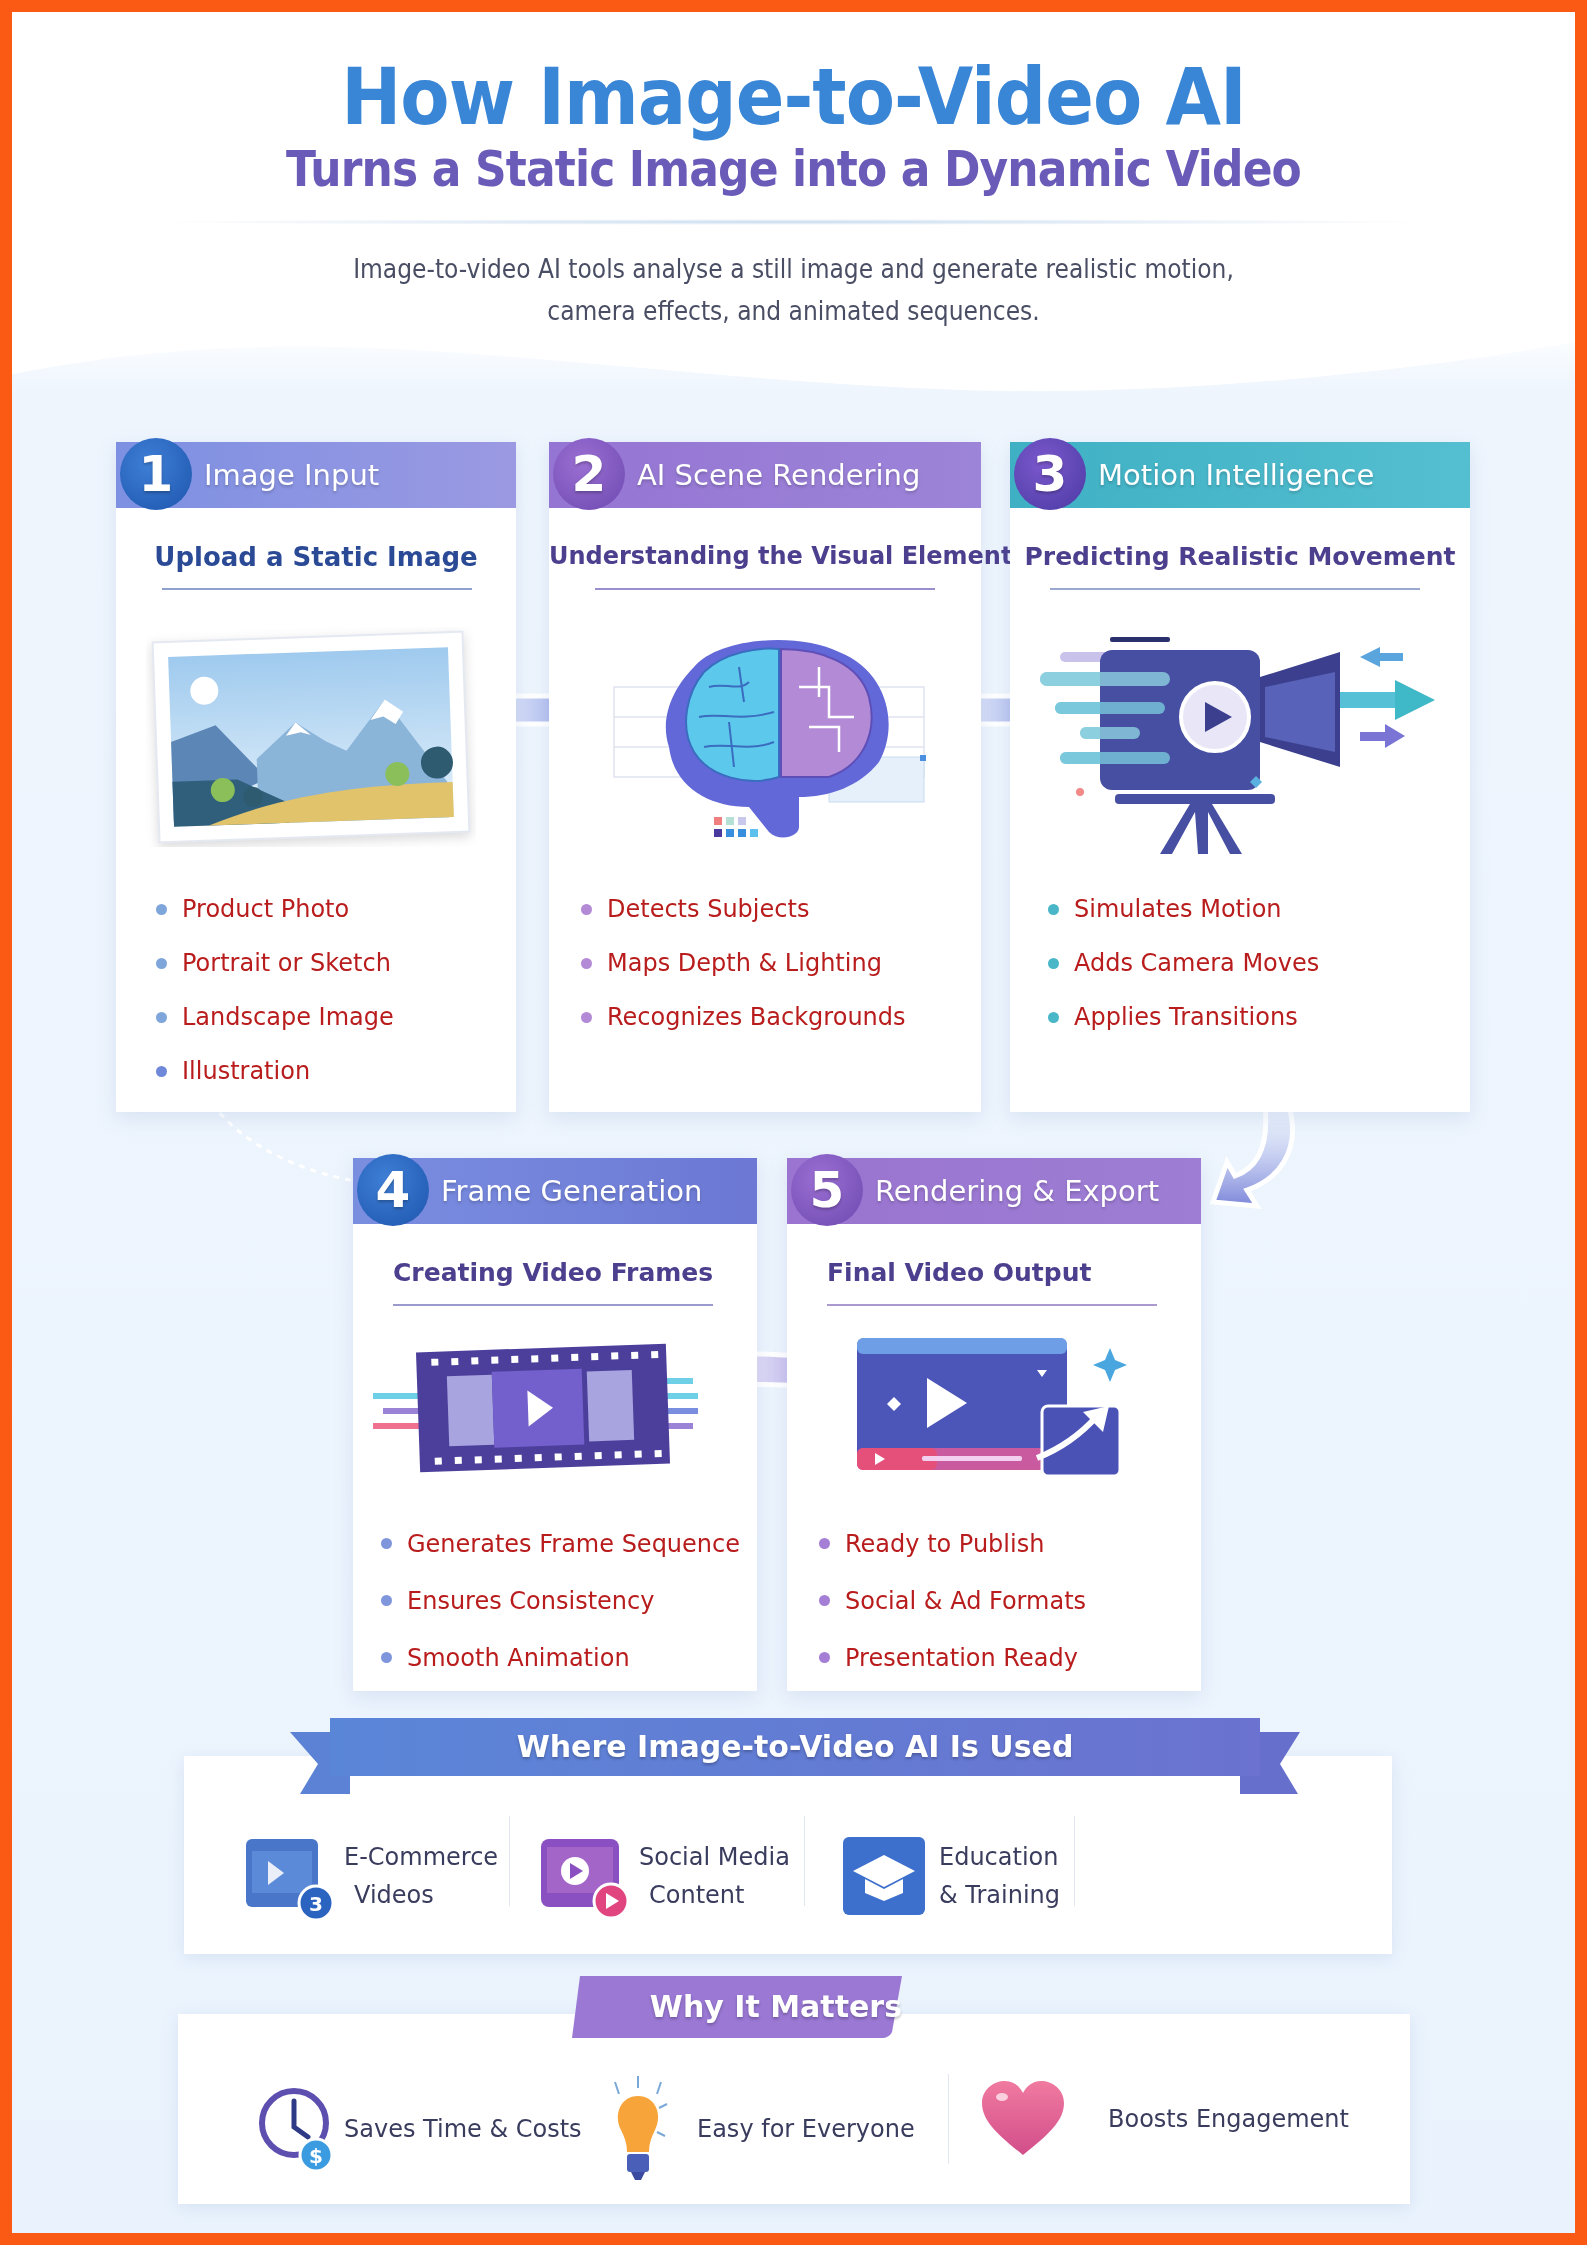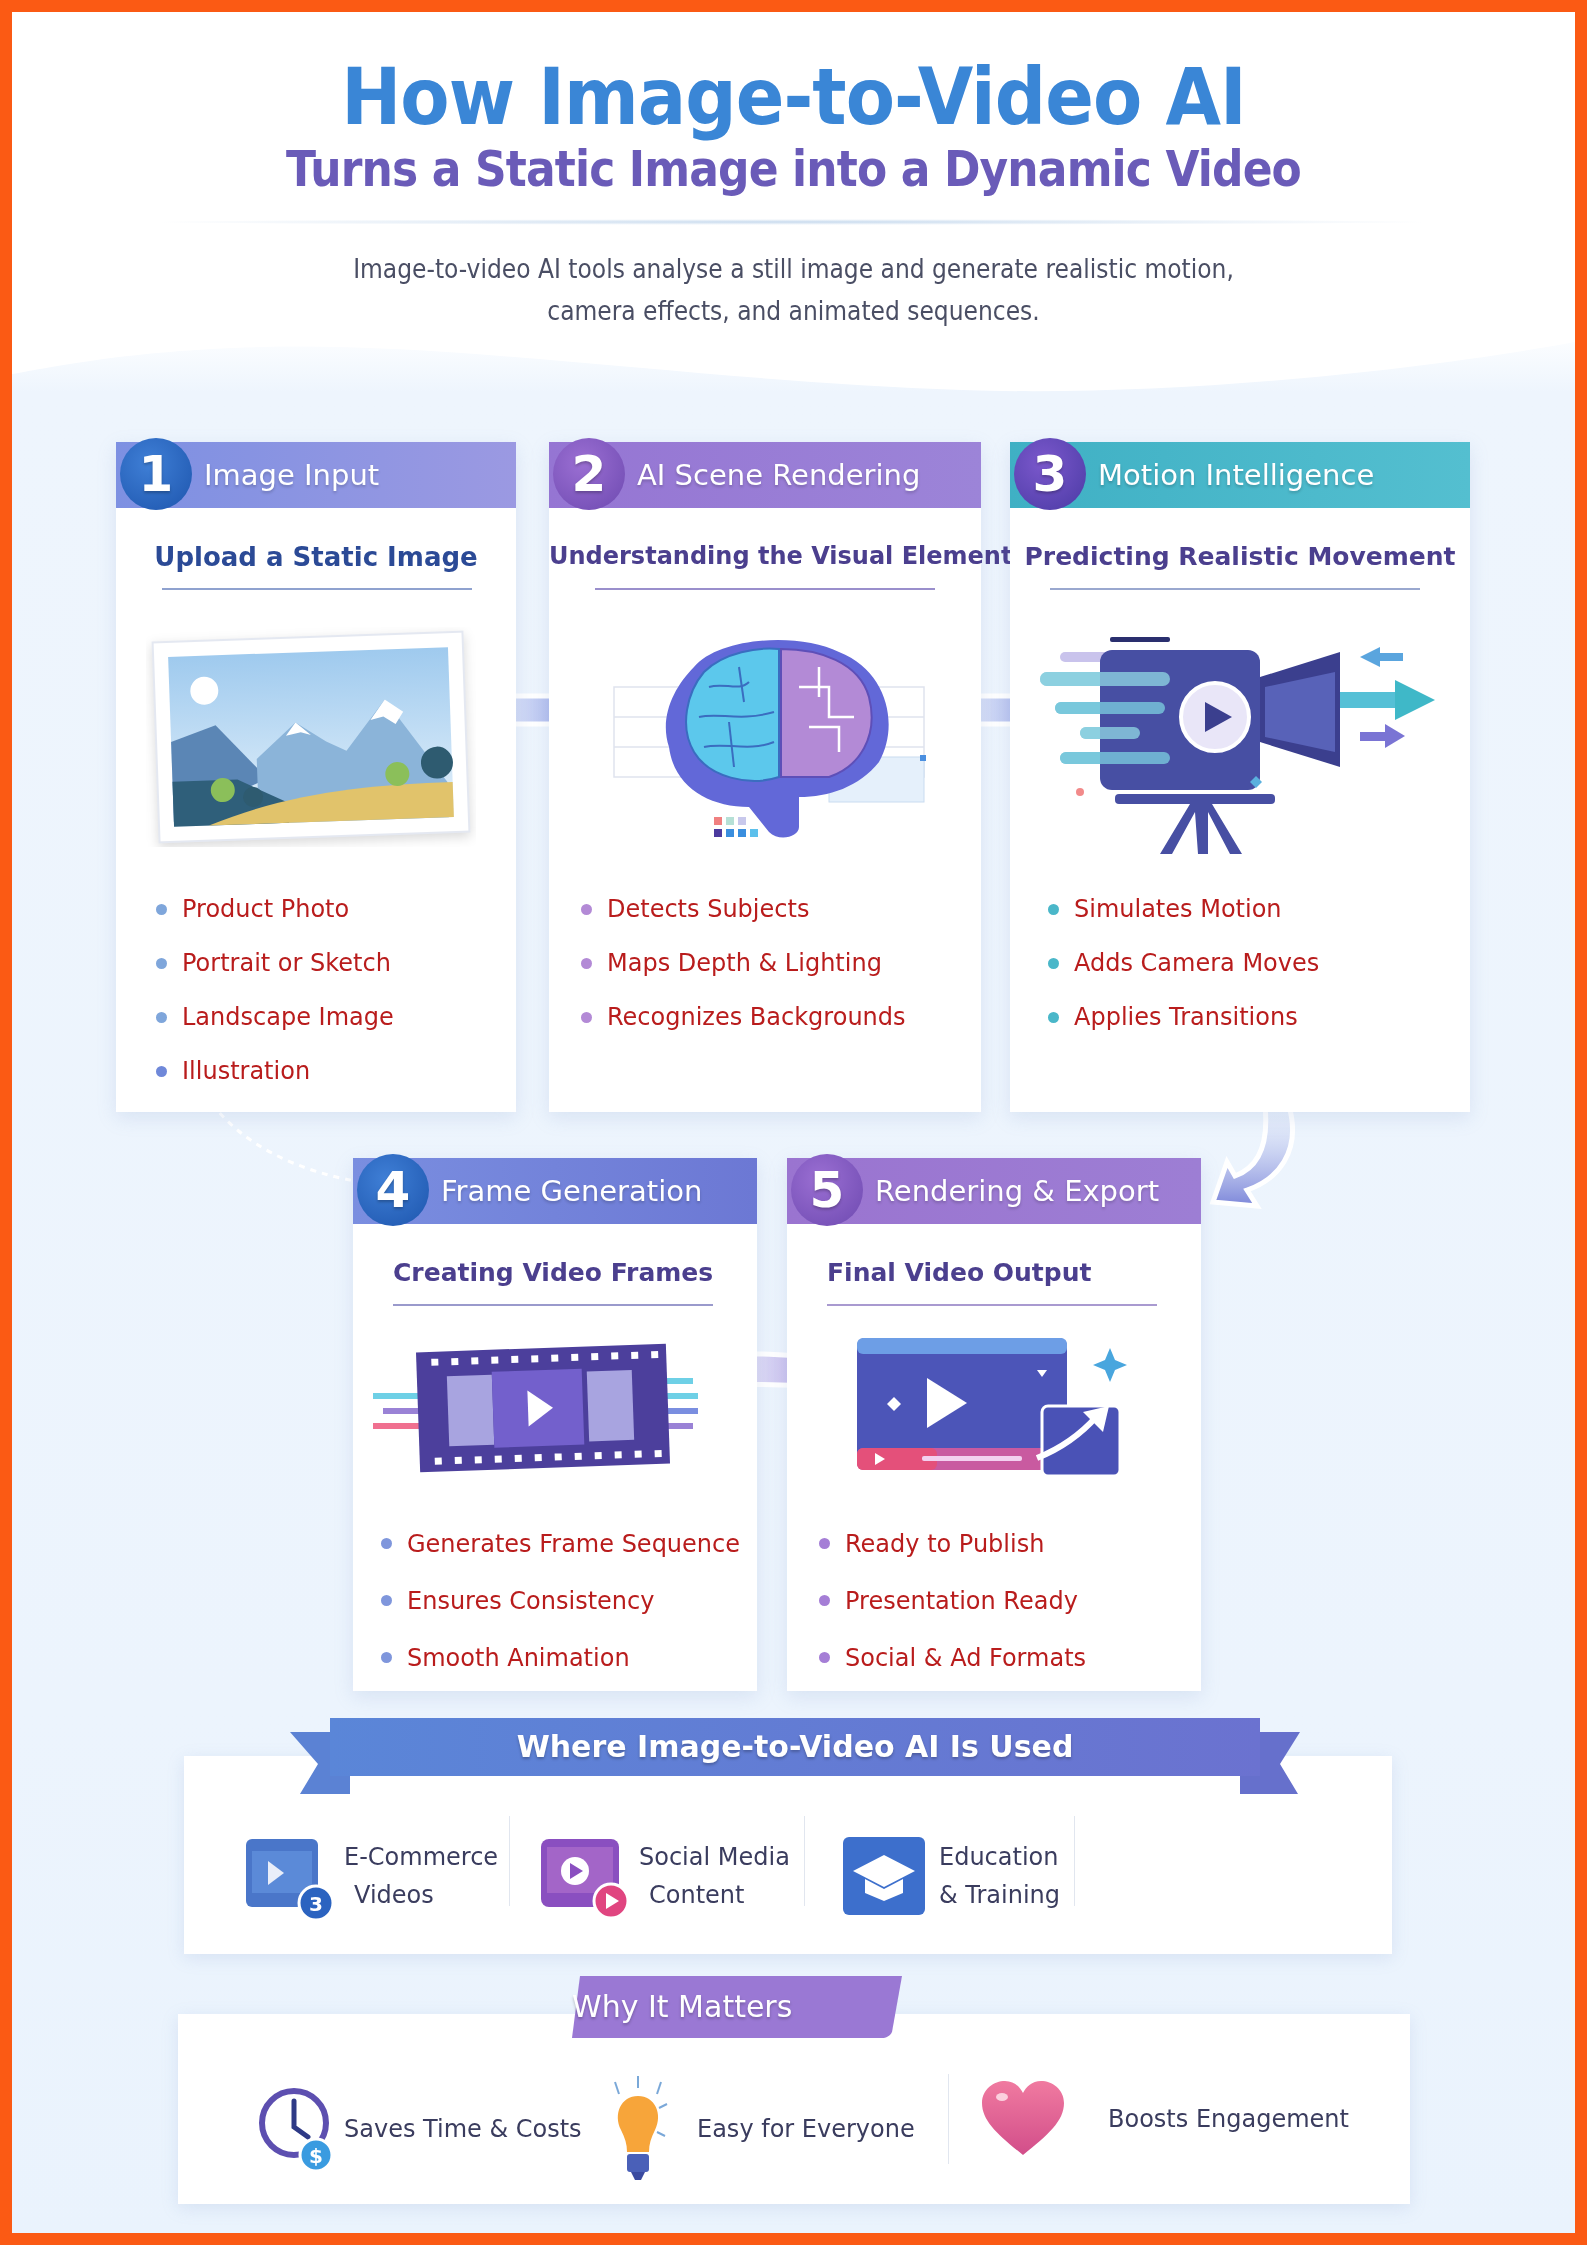--- a/index.html
+++ b/index.html
@@ -283,22 +283,22 @@
       <path d="M80 50 L120 75 L80 100 Z" fill="#fff"></path>
       <path d="M40 76 L47 69 L54 76 L47 83 Z" fill="#fff"></path>
       <path d="M190 42 L200 42 L195 49 Z" fill="#fff"></path>
       <rect x="195" y="78" width="78" height="70" rx="6" fill="#4a52b6" stroke="#fff" stroke-width="3"></rect>
       <path d="M190 130 C215 120 235 105 250 88" fill="none" stroke="#fff" stroke-width="6"></path>
       <path d="M236 84 L262 78 L256 104 Z" fill="#fff"></path>
       <path d="M263 20 L268 32 L280 37 L268 42 L263 54 L258 42 L246 37 L258 32 Z" fill="#49a6de"></path>
     </svg>
     <ul style="top:358px;left:32px">
       <li style="height:57px;line-height:57px"><span class="dot" style="background:#a57ed6"></span><span>Ready to Publish</span></li>
+      <li style="height:57px;line-height:57px"><span class="dot" style="background:#a57ed6"></span><span>Social &amp; Ad Formats</span></li>
       <li style="height:57px;line-height:57px"><span class="dot" style="background:#a57ed6"></span><span>Presentation Ready</span></li>
-      <li style="height:57px;line-height:57px"><span class="dot" style="background:#a57ed6"></span><span>Social &amp; Ad Formats</span></li>
     </ul>
   </div>
 
   <div class="panel" style="left:172px;top:1744px;width:1208px;height:198px">
     <div class="use-item" style="left:60px;top:50px">
       <svg width="90" height="90" viewBox="0 0 90 90">
         <rect x="2" y="8" width="72" height="68" rx="6" fill="#4a76c9"></rect>
         <rect x="8" y="20" width="60" height="42" fill="#5b8ad8"></rect>
         <path d="M24 30 L40 42 L24 54 Z" fill="#e9eef9"></path>
         <circle cx="72" cy="72" r="17" fill="#2b63c0" stroke="#fff" stroke-width="3"></circle>
@@ -387,15 +387,15 @@
           </defs>
         <path d="M45 76 C20 56 4 42 4 24 C4 10 16 2 27 2 C36 2 42 8 45 14 C48 8 54 2 63 2 C74 2 86 10 86 24 C86 42 70 56 45 76 Z" fill="url(#hg)"></path>
         <ellipse cx="24" cy="18" rx="6" ry="4" fill="#fbd0de"></ellipse>
       </svg>
       <div class="lbl" style="margin-left:40px">Boosts Engagement</div>
     </div>
   </div>
   <svg style="position:absolute;left:560px;top:1960px" width="340" height="70" viewBox="0 0 340 70">
     <path d="M8 4 L330 4 L320 60 C318 64 314 66 310 66 L0 66 Z" fill="#9a78d4"></path>
   </svg>
-  <div style="position:absolute;left:560px;top:1964px;width:330px;height:49px;line-height:62px;text-align:left;color:#fff;font-weight:normal;font-size:30px;text-shadow:0 2px 3px rgba(0,0,0,0.25)">Why It Matters</div>
+  <div style="position:absolute;left:560px;top:1964px;width:330px;height:49px;line-height:62px;text-align:right;color:#fff;font-weight:bold;font-size:30px;text-shadow:0 2px 3px rgba(0,0,0,0.25)">Why It Matters</div>
 
 </div>
 
 </body></html>

